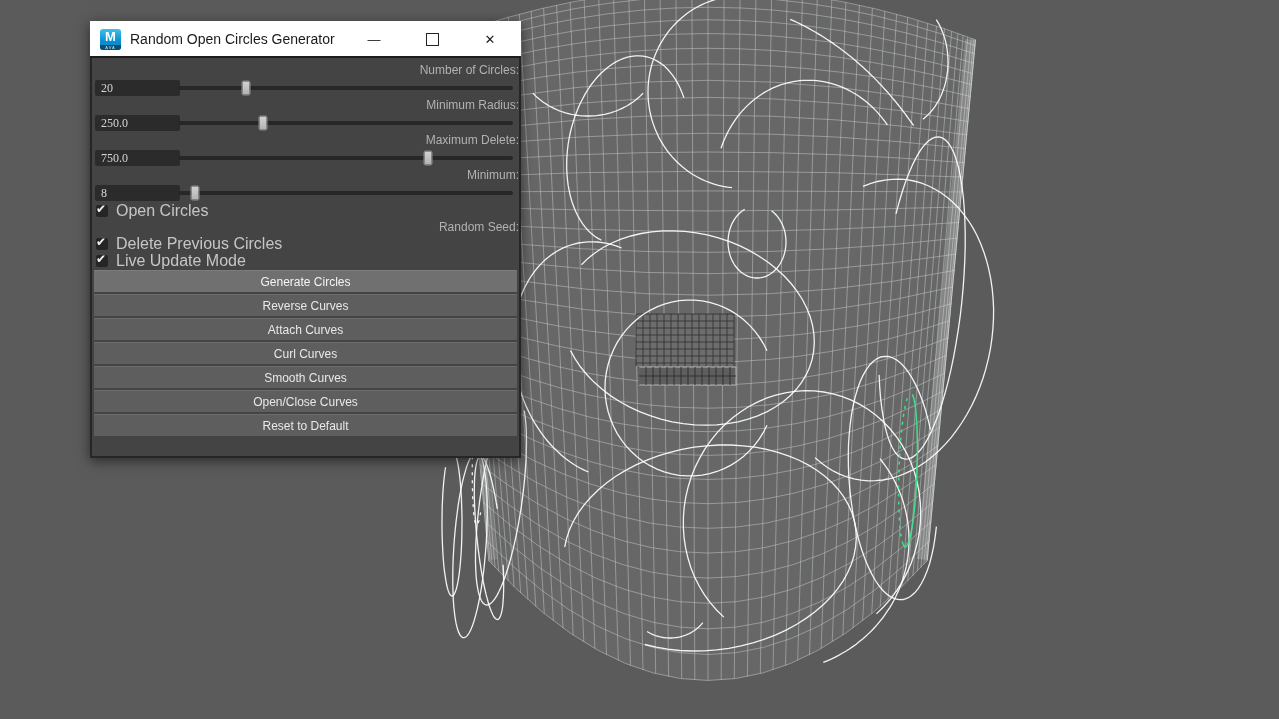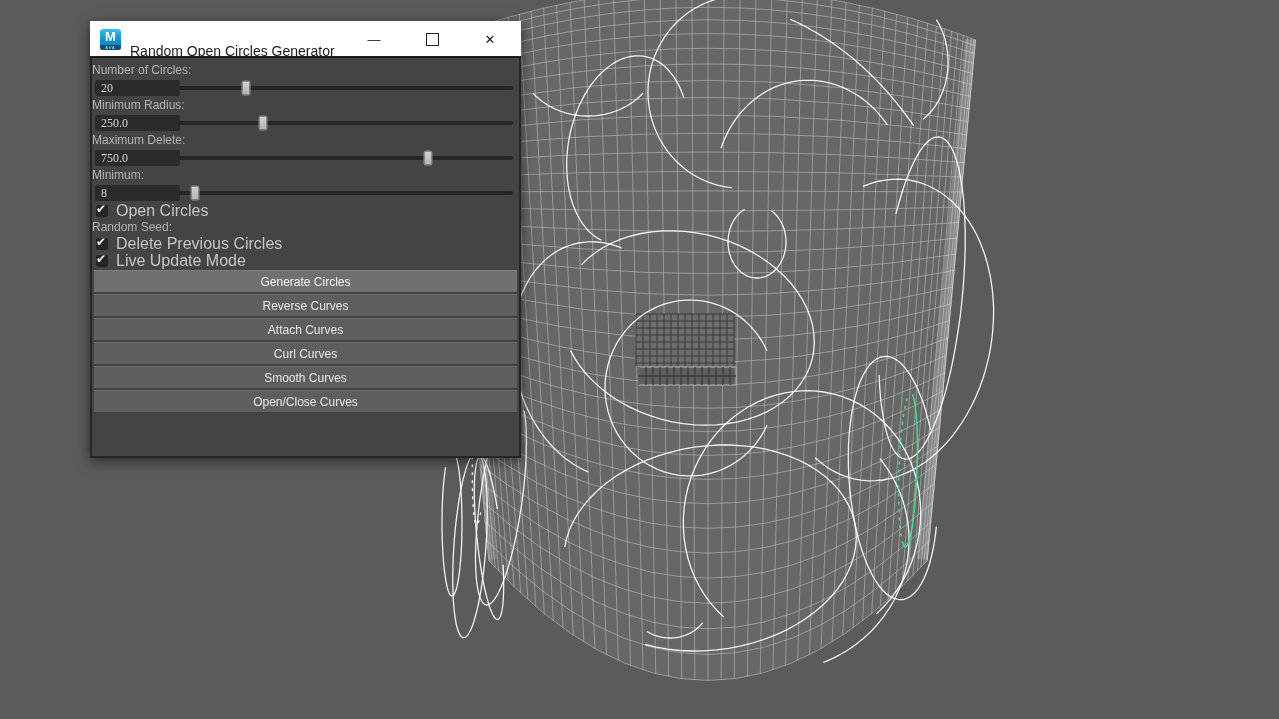--- a/index.html
+++ b/index.html
@@ -23,38 +23,38 @@
   }
   .app-icon{
     position:absolute;left:10px;top:8px;width:21px;height:21px;border-radius:3px;
     background:linear-gradient(180deg,#3cc2ec 0%,#0c90d0 55%,#0b85c5 100%);
     color:#fff;overflow:hidden;
   }
   .app-icon .m{display:block;text-align:center;font-weight:bold;font-size:13px;line-height:16px;}
   .app-icon .band{position:absolute;left:0;right:0;bottom:0;height:5px;background:#0a4f74;
     color:#bfe9f7;font-size:4px;line-height:5px;text-align:center;letter-spacing:1px;}
   .title-text{
-    position:absolute;left:40px;top:12px;height:37px;line-height:37px;
+    position:absolute;left:40px;top:0;height:37px;line-height:37px;
     font-size:14px;color:#1a1a1a;white-space:nowrap;
   }
   .win-btn{
     position:absolute;top:0;width:22px;height:37px;display:flex;
     align-items:center;justify-content:center;color:#222;cursor:pointer;
   }
   .win-btn.min{left:273px;font-size:13px;}
   .win-btn.max{left:331px;}
   .win-btn.max .box{width:11px;height:11px;border:1px solid #222;}
   .win-btn.close{left:389px;font-size:13px;}
 
   .dialog-body{
     background:#444444;border:2px solid #262626;border-top:none;
     box-sizing:border-box;height:400px;position:relative;padding-top:4px;
   }
   .flabel{
-    height:13px;margin-top:2px;text-align:left;
+    height:13px;margin-top:2px;text-align:right;
     font-size:12px;line-height:13px;color:#b2b2b2;
   }
   .frow{height:18px;margin-top:2px;position:relative;}
   .tfield{
     position:absolute;left:3px;top:1px;width:79px;height:16px;
     background:#2b2b2b;border:none;border-radius:2px;color:#d6d6d6;
     font-family:Liberation Serif, serif;font-size:12px;padding:0 0 0 6px;outline:none;
   }
   .slider{position:absolute;left:86px;right:6px;top:7px;height:4px;
     background:#272727;border-radius:2px;}
@@ -207,15 +207,16 @@
       <span class="cblabel">Live Update Mode</span>
     </div>
 
     <div class="btn-stack">
       <button class="pbtn hl">Generate Circles</button>
       <button class="pbtn">Reverse Curves</button>
       <button class="pbtn">Attach Curves</button>
       <button class="pbtn">Curl Curves</button>
       <button class="pbtn">Smooth Curves</button>
       <button class="pbtn">Open/Close Curves</button>
+      <button class="pbtn">Reset to Default</button>
     </div>
   </div>
 </div>
 
 </body></html>

